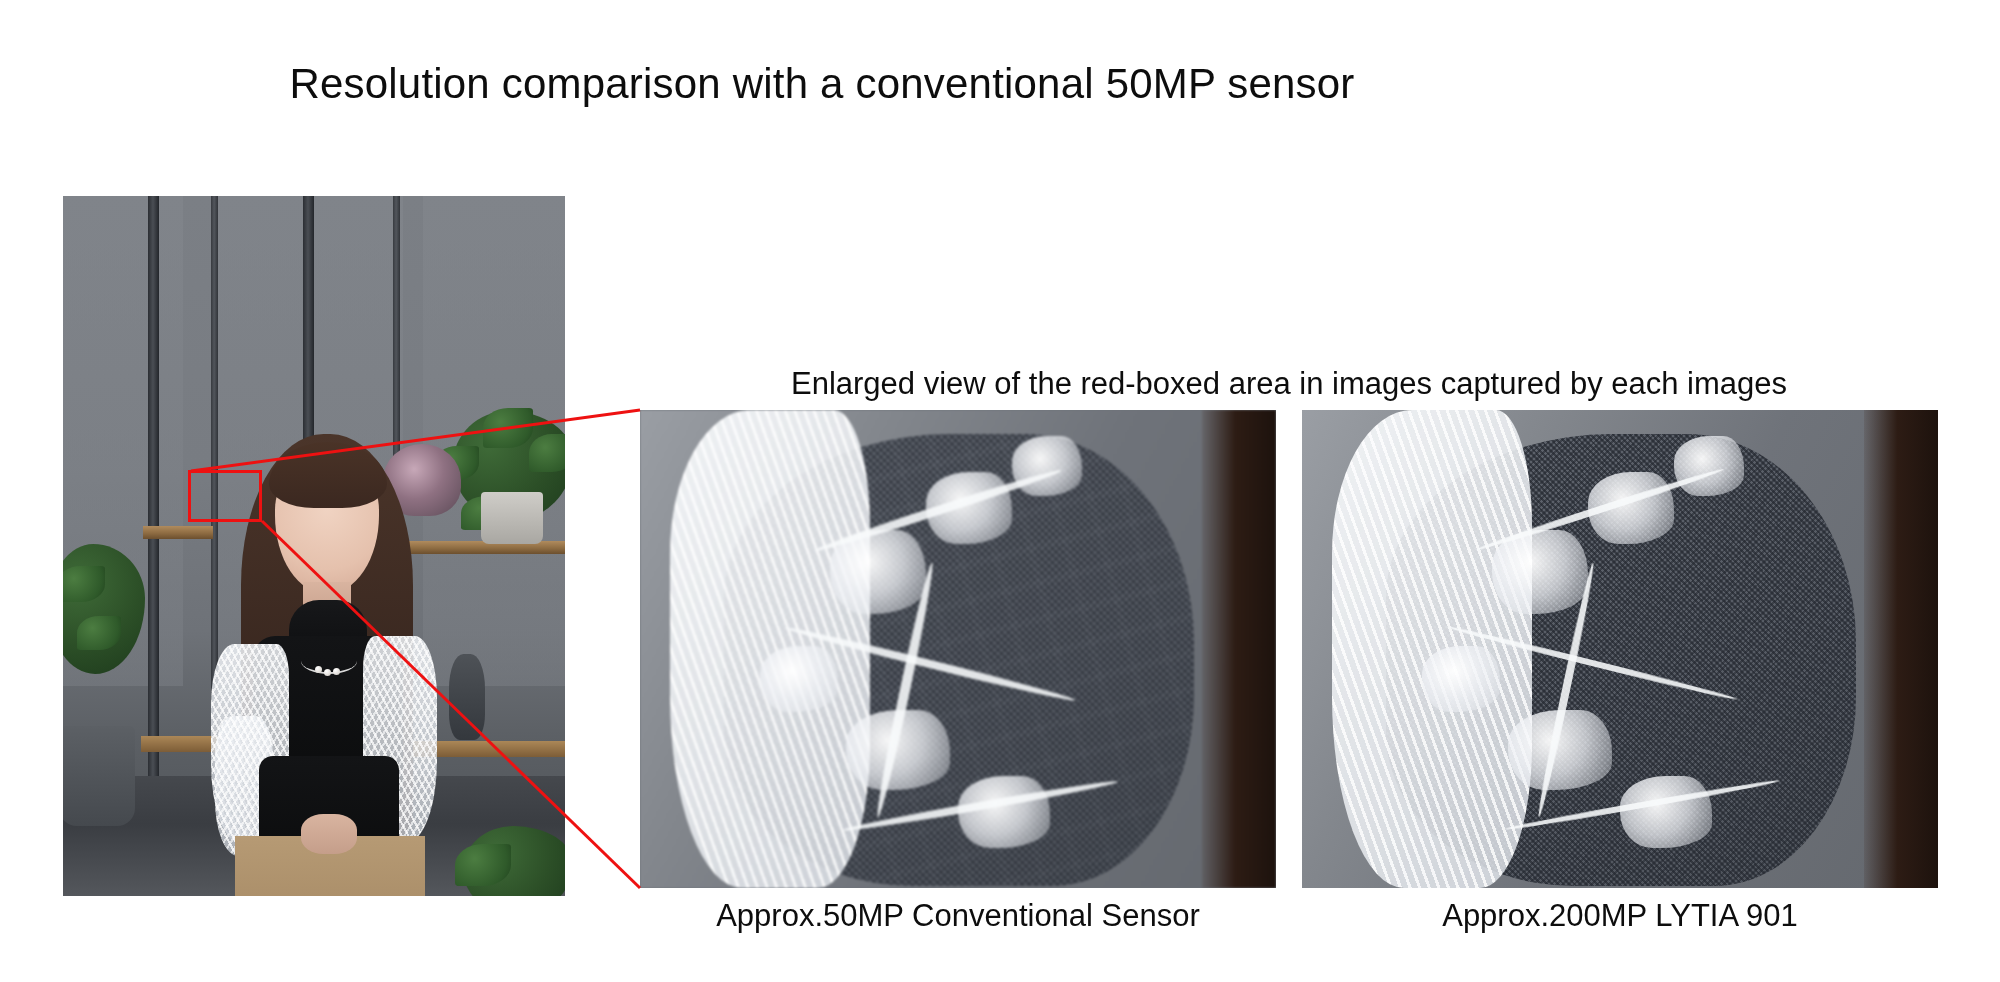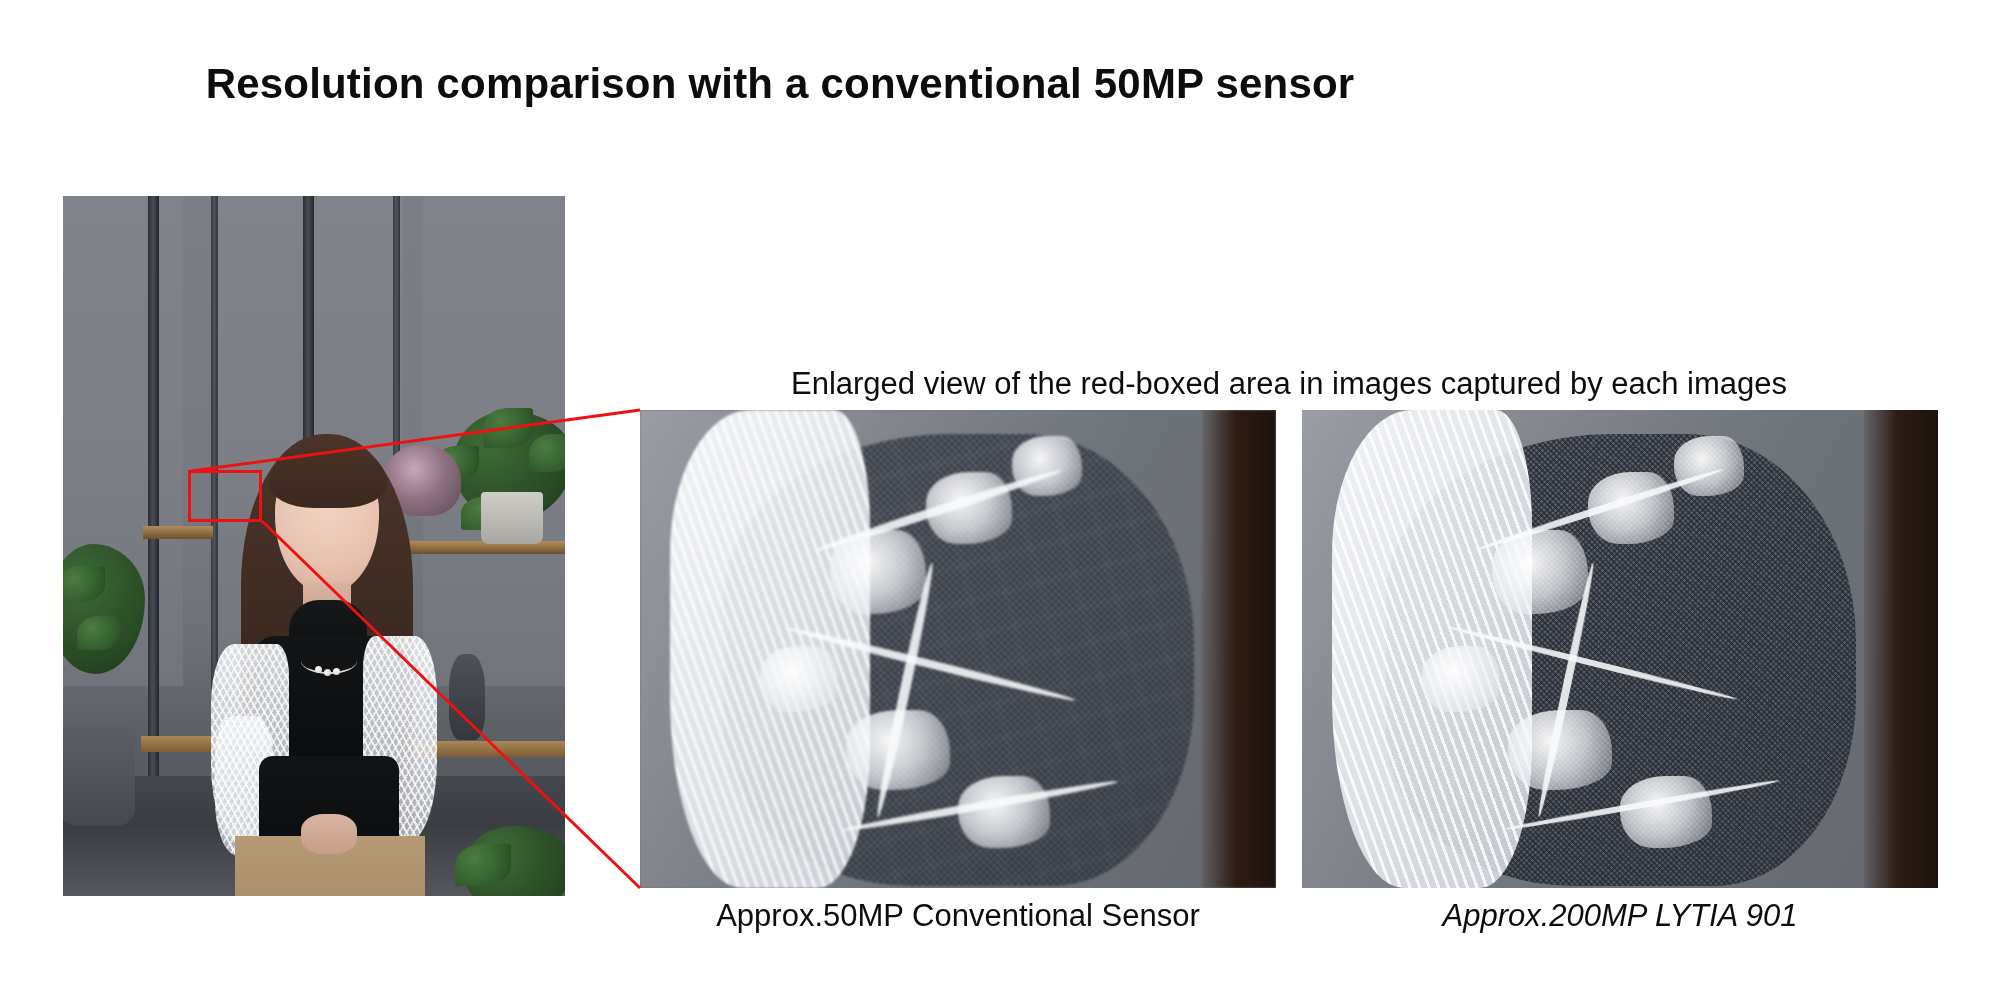--- a/index.html
+++ b/index.html
@@ -17,24 +17,25 @@
   }
 
   
   #slide-title {
     position: absolute;
     left: 0;
     top: 60px;
     width: 1560px;
     text-align: center;
     font-size: 42px;
-    font-weight: 700;
+    font-weight: 400;
     letter-spacing: 0.2px;
     color: #0d0d0d;
     white-space: nowrap;
+    padding-left: 42px;
   }
 
   
   #reference-photo {
     position: absolute;
     left: 63px;
     top: 196px;
     width: 502px;
     height: 700px;
     overflow: hidden;
@@ -282,21 +283,21 @@
   .crop-label {
     position: absolute;
     top: 898px;
     font-size: 31px;
     font-weight: 400;
     color: #0d0d0d;
     text-align: center;
     white-space: nowrap;
   }
   #crop-label-left  { left: 640px; width: 636px; }
-  #crop-label-right { left: 1302px; width: 636px; font-style: italic; }
+  #crop-label-right { left: 1302px; width: 636px; }
 </style>
 </head>
 <body>
 
 <div id="slide-title">Resolution comparison with a conventional 50MP sensor</div>
 
 <div id="reference-photo">
   <div class="scene">
 
     <div class="wall"></div>

